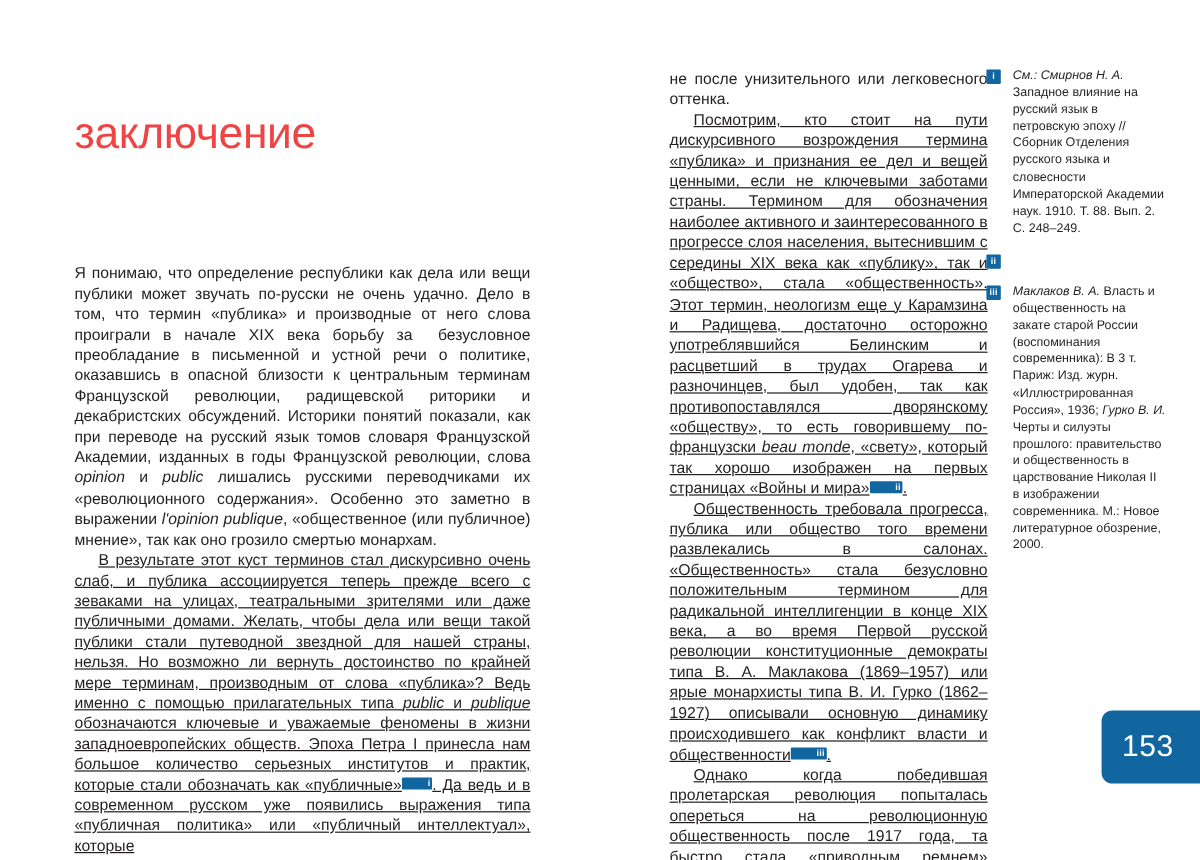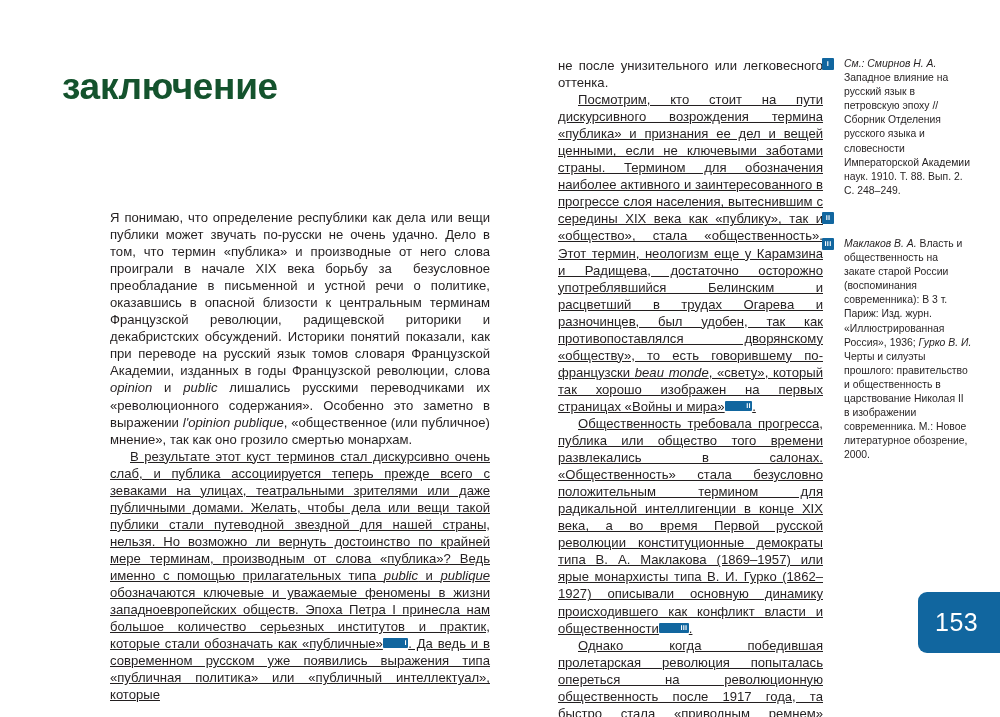--- a/index.html
+++ b/index.html
@@ -21,25 +21,25 @@
   .page {
     position: absolute;
     inset: 0;
     background: #ffffff;
   }
 
   
   .chapter-title {
     position: absolute;
     left: 62px;
-    top: 42px;
+    top: 66px;
     font-size: 37px;
-    font-weight: 700;
+    font-weight: 400;
     letter-spacing: -0.3px;
-    color: #14532d;
+    color: #ef4444;
     line-height: 1.1;
     white-space: nowrap;
   }
 
   
   .col {
     position: absolute;
     font-size: 13.1px;
     line-height: 17.05px;
     text-align: justify;
@@ -53,23 +53,22 @@
   .col p + p {
     text-indent: 20px;
     text-decoration: underline;
   }
   .col p:last-child {
     text-align: justify;
   }
 
   .col-left {
     left: 62px;
-    top: 209px;
+    top: 219px;
     width: 380px;
-    margin-left: 48px;
   }
   .col-mid {
     left: 558px;
     top: 57px;
     width: 265px;
   }
 
   em, .it {
     font-style: italic;
   }

